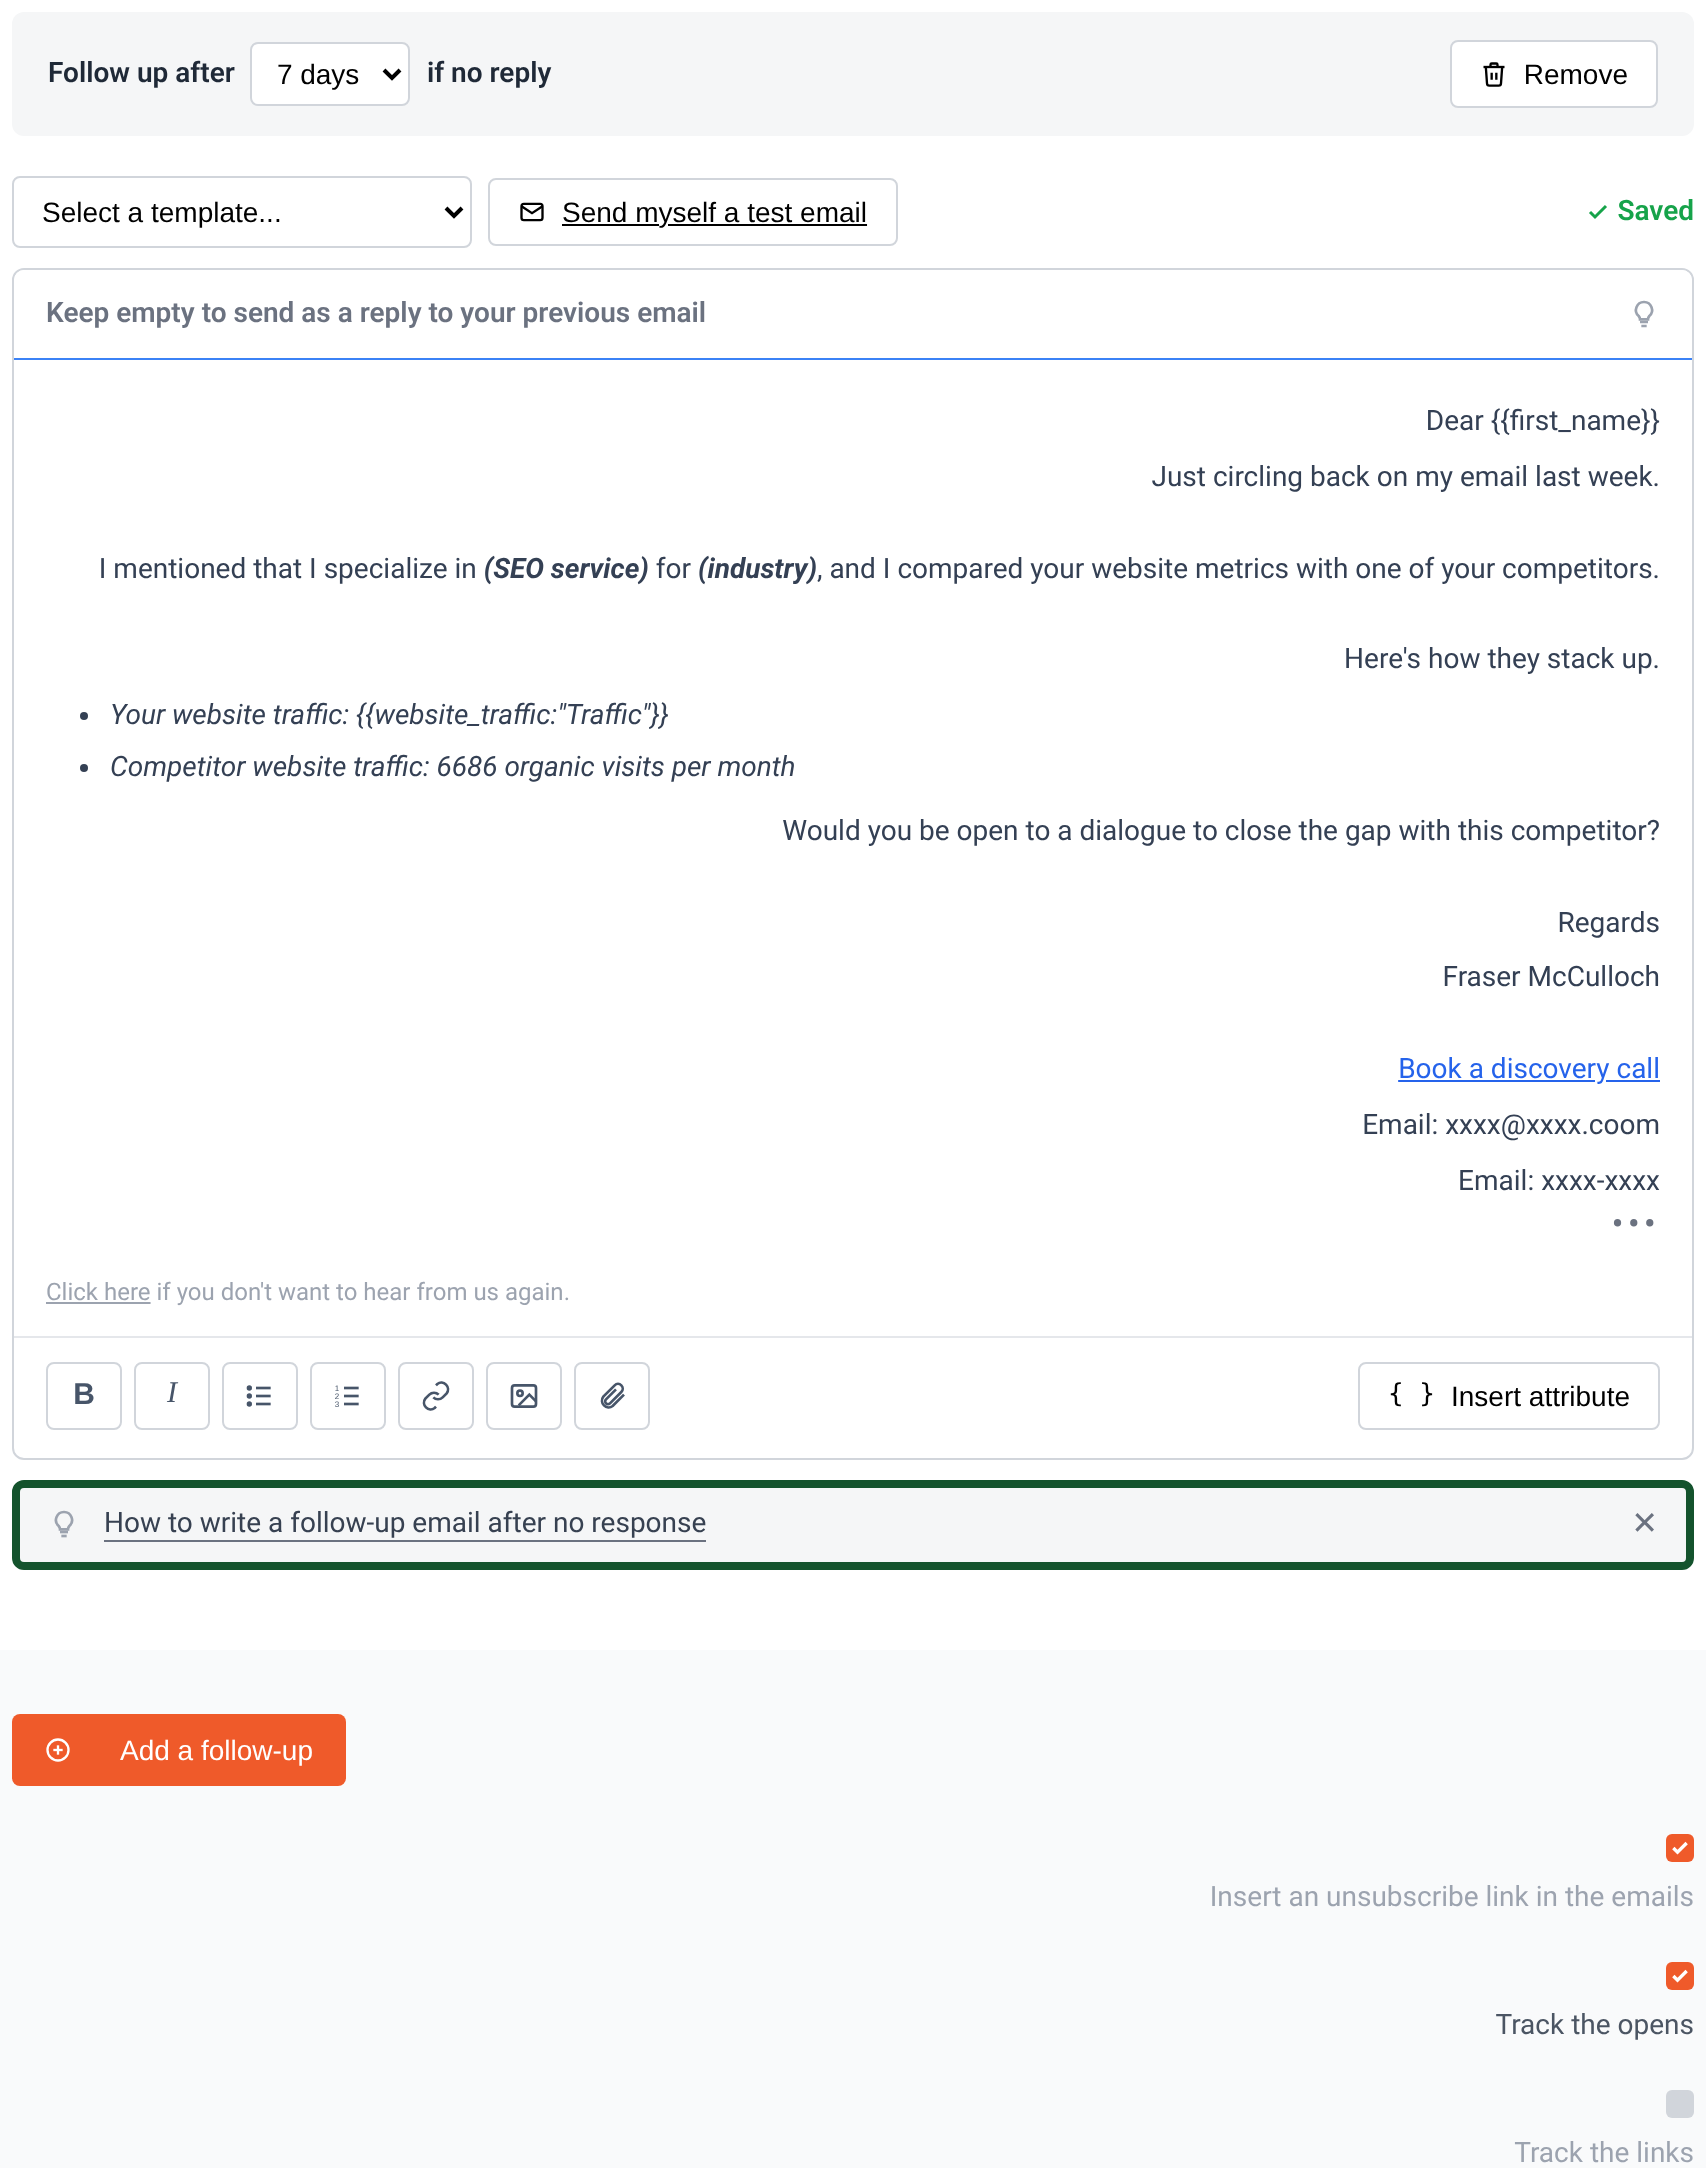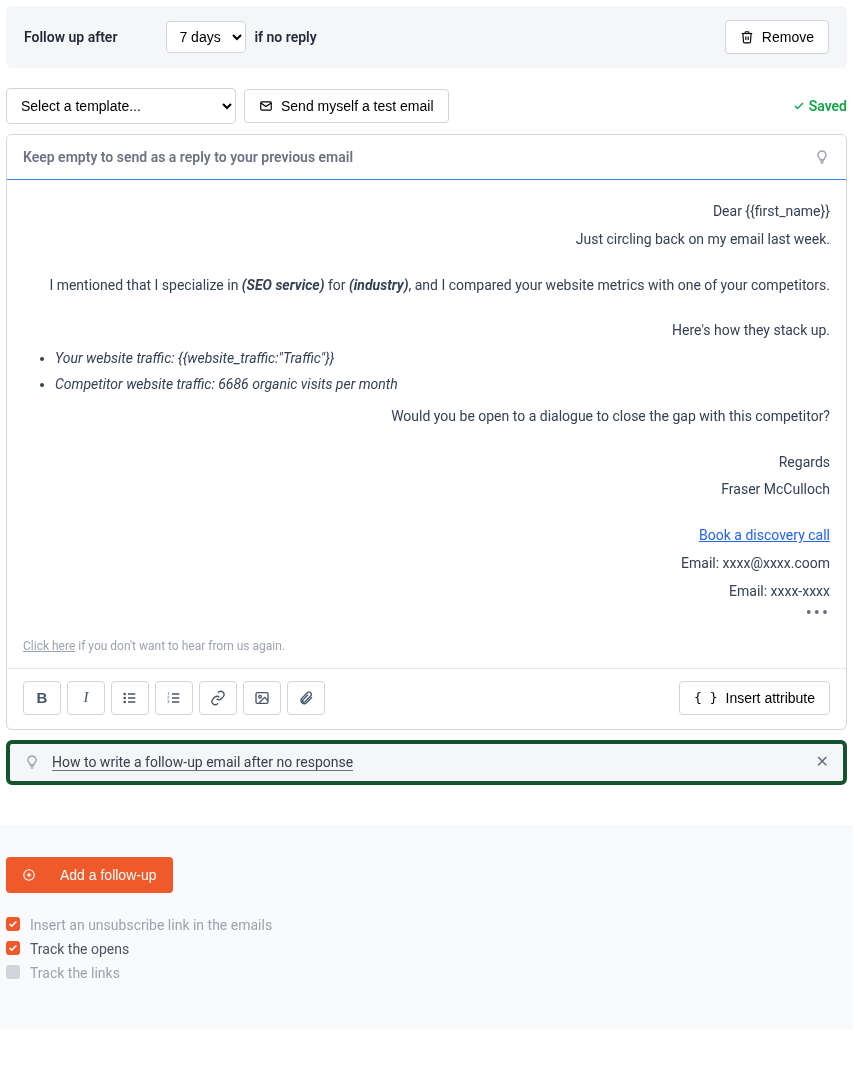--- a/index.html
+++ b/index.html
@@ -31,21 +31,20 @@
     font-weight: 600;
     font-size: 14px;
   }
   select.followup-days {
     border: 1px solid #d1d5db;
     border-radius: 4px;
     padding: 6px 8px;
     font-size: 14px;
     background: #fff;
     min-width: 78px;
-    margin-left: 41px;
   }
   .remove-btn {
     border: 1px solid #d1d5db;
     background: #fff;
     border-radius: 4px;
     padding: 8px 14px;
     display: flex;
     align-items: center;
     gap: 8px;
     font-size: 14px;
@@ -72,20 +71,21 @@
   .test-email-btn {
     border: 1px solid #d1d5db;
     background: #fff;
     border-radius: 4px;
     padding: 8px 14px;
     display: flex;
     align-items: center;
     gap: 8px;
     font-size: 14px;
     cursor: pointer;
+    text-decoration: underline;
   }
   .saved-indicator {
     margin-left: auto;
     color: #16a34a;
     font-weight: 600;
     display: flex;
     align-items: center;
     gap: 4px;
   }
   .saved-indicator svg { width: 12px; height: 12px; }
@@ -211,24 +211,25 @@
     display: flex;
     align-items: center;
     gap: 24px;
     cursor: pointer;
     margin-bottom: 24px;
   }
   .add-followup-btn svg { width: 14px; height: 14px; }
 
   .check-row {
     display: flex;
-    align-items: flex-start;
+    align-items: flex-end;
     gap: 10px;
-    margin: 8px 0;
+    margin: 24px 0;
     color: #4b5563;
+    flex-direction: column;
   }
   .check-row.disabled { color: #9ca3af; }
   .chk {
     width: 14px;
     height: 14px;
     border-radius: 3px;
     display: inline-flex;
     align-items: center;
     justify-content: center;
     background: #d1d5db;

